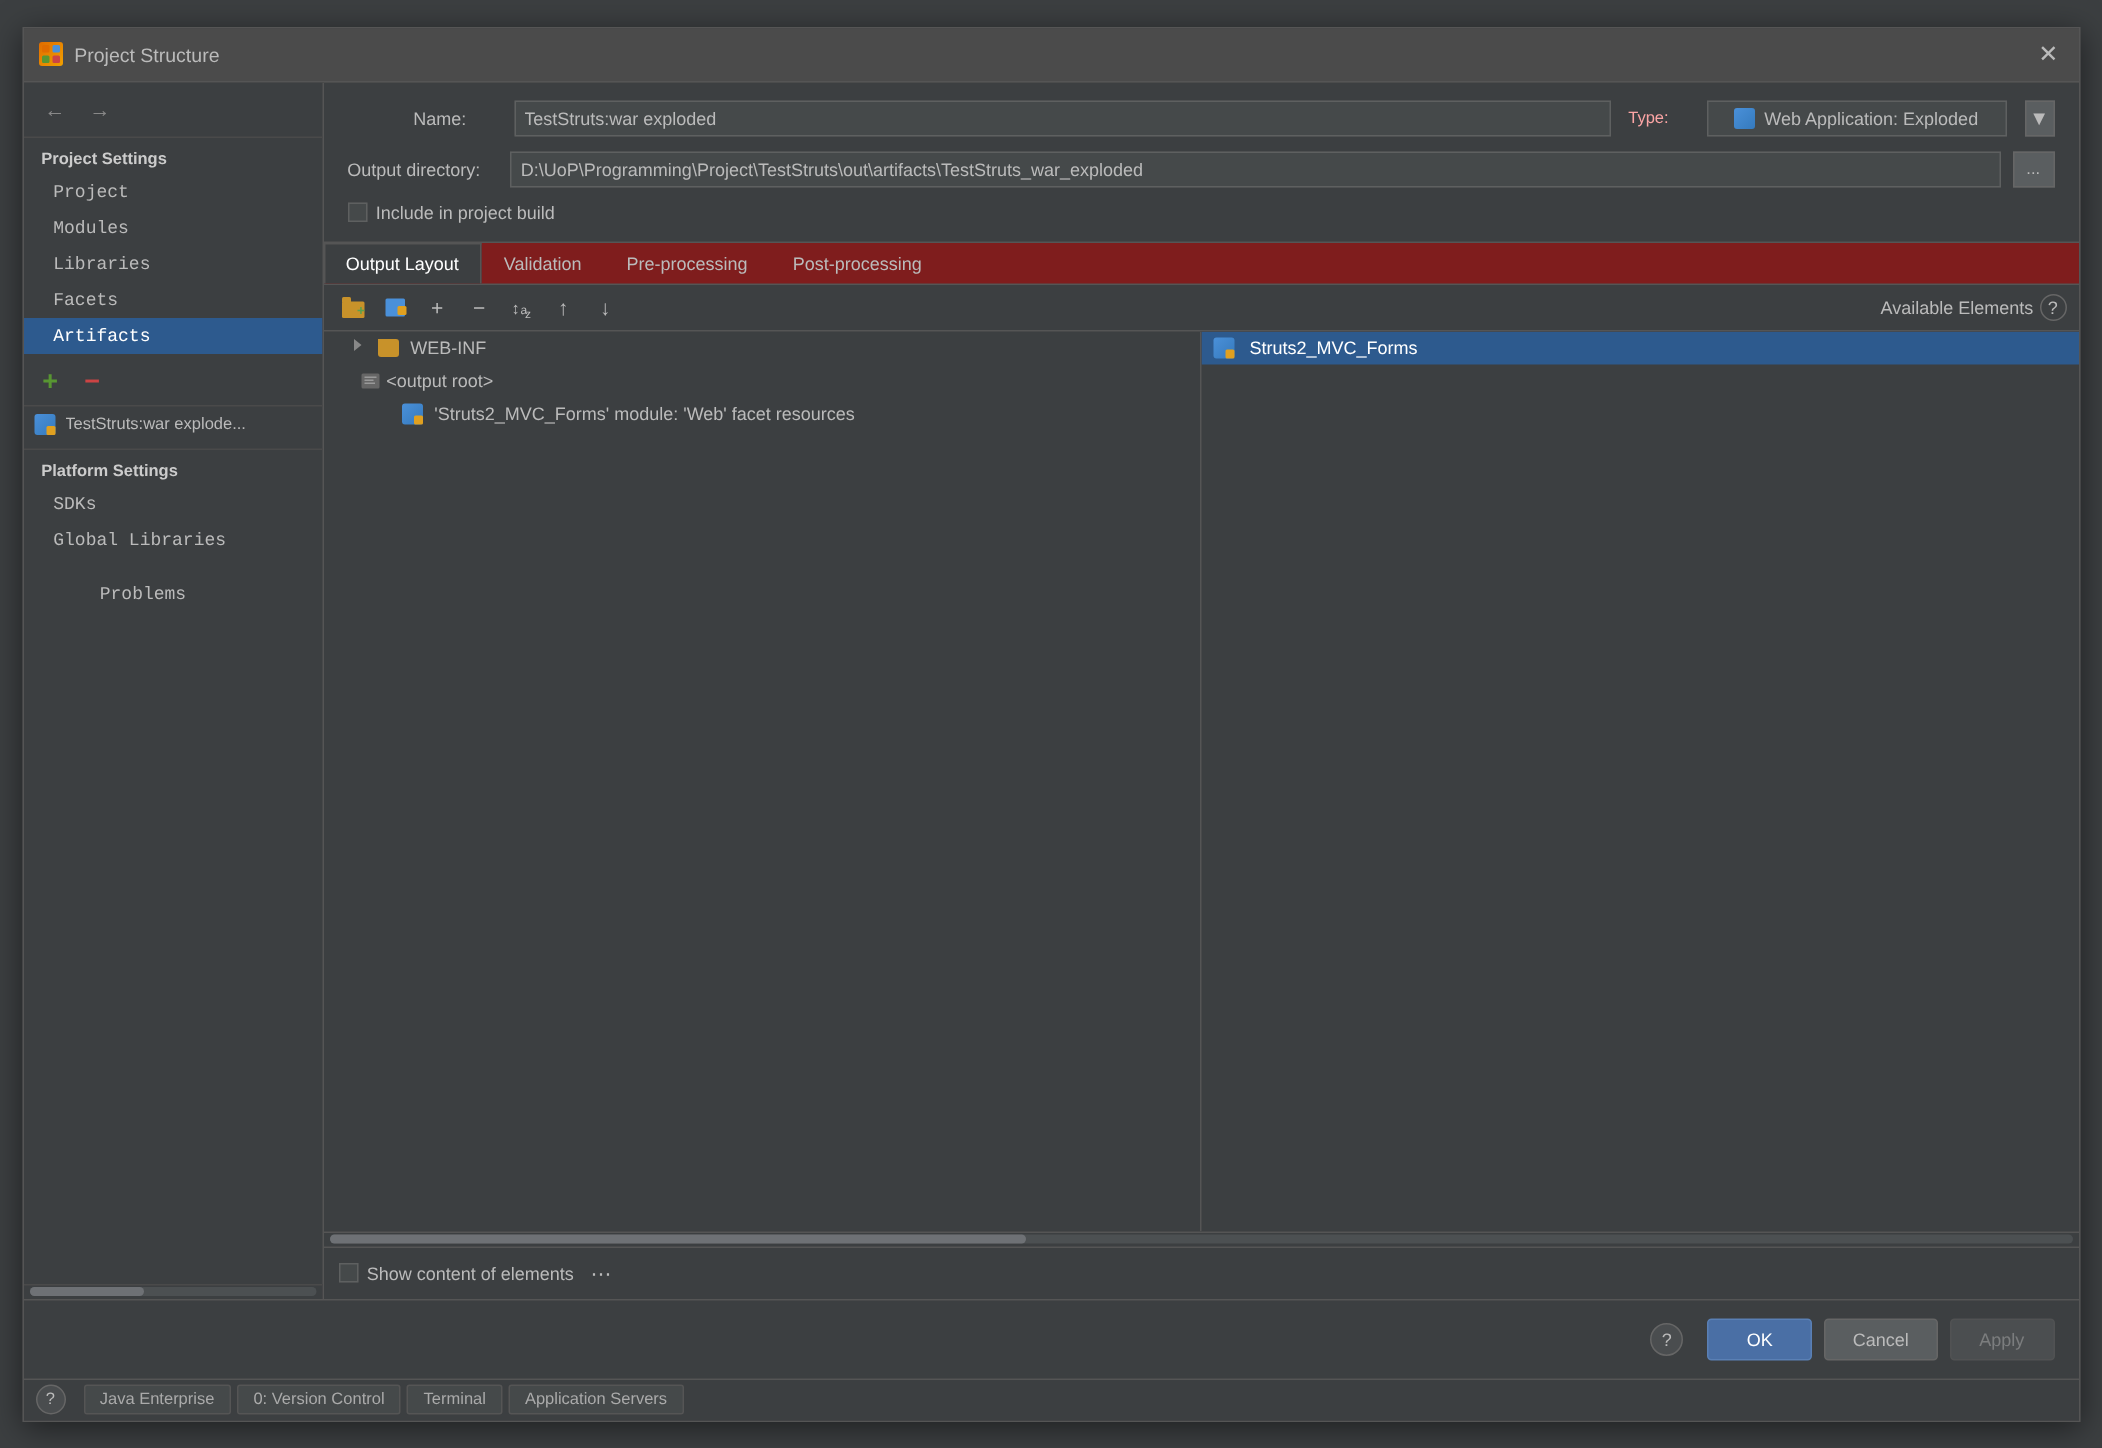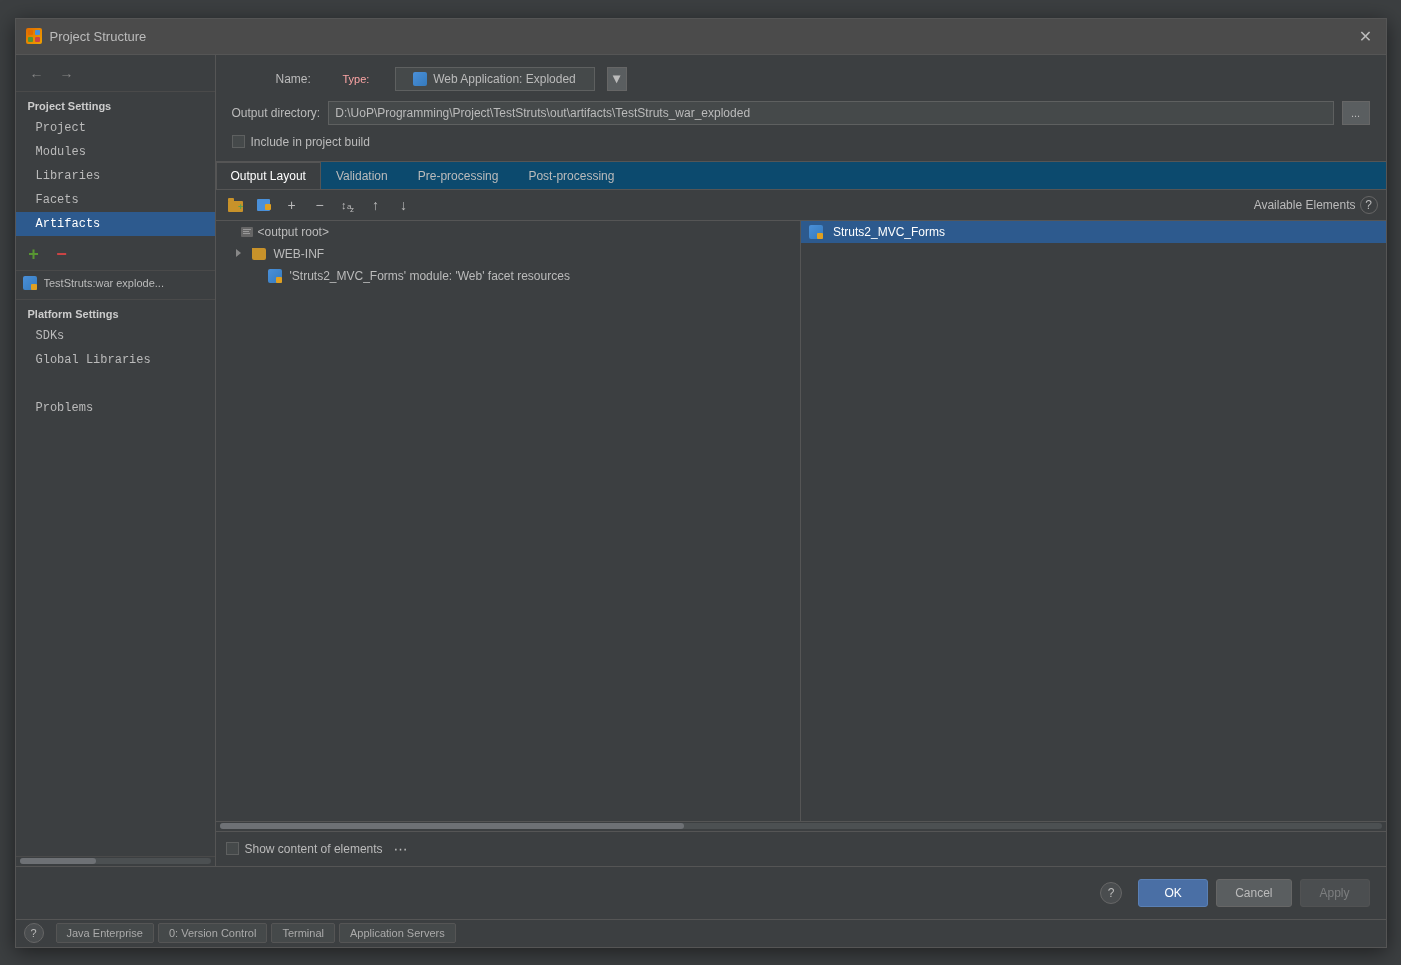--- a/index.html
+++ b/index.html
@@ -224,20 +224,21 @@
     }
     .output-dir-input {
       flex: 1;
       background: #45494a;
       border: 1px solid #5e6060;
       color: #bbbbbb;
       font-size: 12px;
       padding: 3px 6px;
       height: 24px;
       outline: none;
+      margin-left: 12px;
     }
     .browse-btn {
       background: #5a5e60;
       border: 1px solid #666;
       color: #bbbbbb;
       height: 24px;
       width: 28px;
       cursor: pointer;
       display: flex;
       align-items: center;
@@ -253,21 +254,21 @@
       width: 13px;
       height: 13px;
       background: #45494a;
       border: 1px solid #5e6060;
       cursor: pointer;
     }
     
     .tabs-bar {
       display: flex;
       border-bottom: 1px solid #555;
-      background: #0c4a6e;
+      background: #7f1d1d;
     }
     .tab {
       padding: 6px 14px;
       font-size: 12px;
       color: #bbbbbb;
       cursor: pointer;
       border: 1px solid transparent;
       border-bottom: none;
     }
     .tab.active {
@@ -533,38 +534,39 @@
             <div class="module-icon"></div>
           </div>
           <span class="artifact-name">TestStruts:war explode...</span>
         </div>
       </div>
 
       <div class="sidebar-section-header">Platform Settings</div>
       <div class="sidebar-item">SDKs</div>
       <div class="sidebar-item">Global Libraries</div>
 
-      <div style="margin-top:24px;">
+      <div style="margin-top:12px;padding-left:31px;">
         <div class="sidebar-item">Problems</div>
       </div>
 
       <div style="flex:1;"></div>
       <div class="horizontal-scroll" style="border-top:1px solid #4a4a4a;">
         <div class="scroll-track">
           <div class="scroll-thumb"></div>
         </div>
       </div>
     </div>
 
     <div class="main-panel">
 
       <div class="properties-area">
 
         <div style="display:flex;align-items:center;gap:12px;margin-bottom:10px;margin-left:44px;">
           <span class="field-label">Name:</span>
+          <input class="field-input" style="width: 450px;" value="TestStruts:war exploded">
           <span class="type-label" style="min-width:40px;">Type:</span>
           <div class="type-value">
             <div class="type-icon"></div>
             <span>Web Application: Exploded</span>
           </div>
           <button class="type-dropdown-btn">▼</button>
         </div>
 
         <div class="output-dir-row" style="margin-bottom:10px;">
           <span class="output-dir-label">Output directory:</span>
@@ -612,36 +614,36 @@
           </button>
           <button class="layout-toolbar-btn">↑</button>
           <button class="layout-toolbar-btn">↓</button>
           <span class="available-elements-label">Available Elements</span>
           <button class="help-btn">?</button>
         </div>
 
         <div class="split-pane">
 
           <div class="left-tree">
+            <div class="tree-item indent-1">
+              <span class="tree-expand">
+                <span class="chevron-right"></span>
+              </span>
+              <span style="display:inline-block;width:14px;height:12px;background:#c8922a;border-radius:0 2px 2px 2px;position:relative;"></span>
+              <span style="margin-left:4px;">WEB-INF</span>
+            </div>
             <div class="tree-item">
               <span class="tree-expand">&nbsp;</span>
               <svg width="14" height="14" viewBox="0 0 14 14">
                 <rect x="1" y="2" width="12" height="10" rx="1" fill="#666"></rect>
                 <rect x="3" y="4" width="8" height="1" fill="#999"></rect>
                 <rect x="3" y="6" width="6" height="1" fill="#999"></rect>
                 <rect x="3" y="8" width="7" height="1" fill="#999"></rect>
               </svg>
               <span>&lt;output root&gt;</span>
-            </div>
-            <div class="tree-item indent-1">
-              <span class="tree-expand">
-                <span class="chevron-right"></span>
-              </span>
-              <span style="display:inline-block;width:14px;height:12px;background:#c8922a;border-radius:0 2px 2px 2px;position:relative;"></span>
-              <span style="margin-left:4px;">WEB-INF</span>
             </div>
             <div class="tree-item indent-2">
               <span class="tree-expand">&nbsp;</span>
               <div class="module-icon" style="display:inline-block;flex-shrink:0;"></div>
               <span style="margin-left:4px;">'Struts2_MVC_Forms' module: 'Web' facet resources</span>
             </div>
           </div>
 
           <div class="right-tree">
             <div class="avail-item selected">

